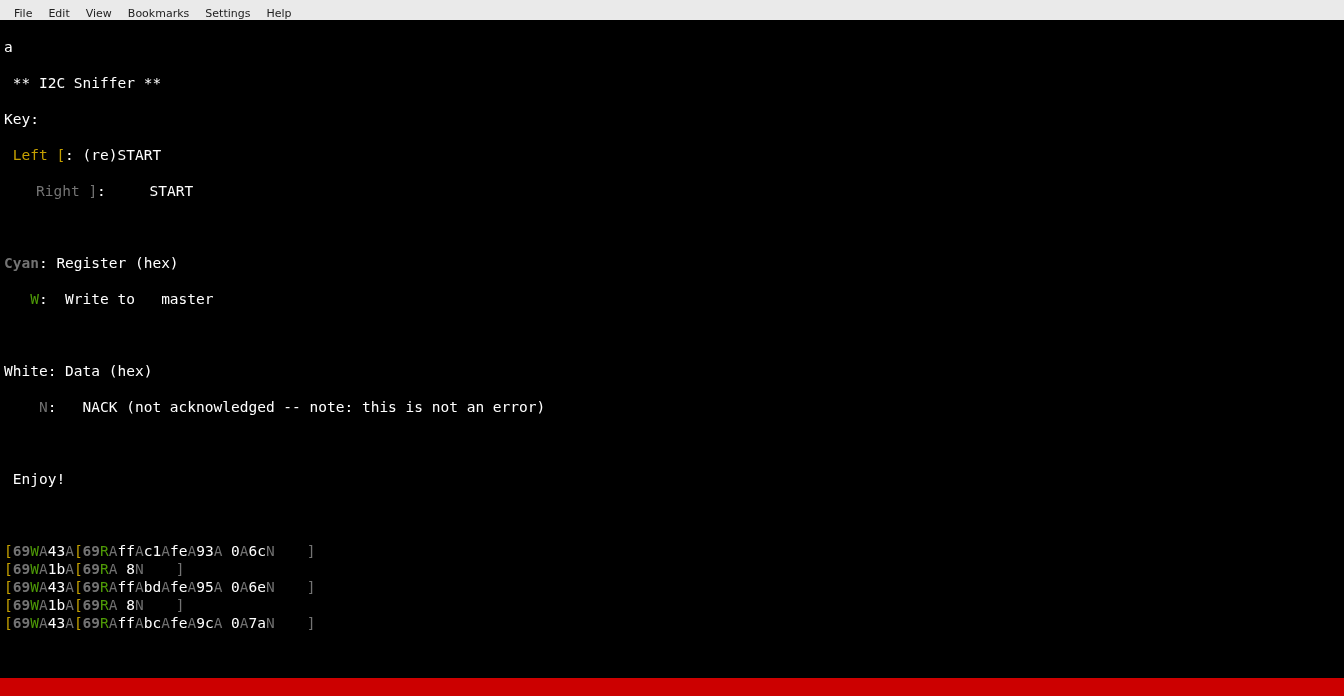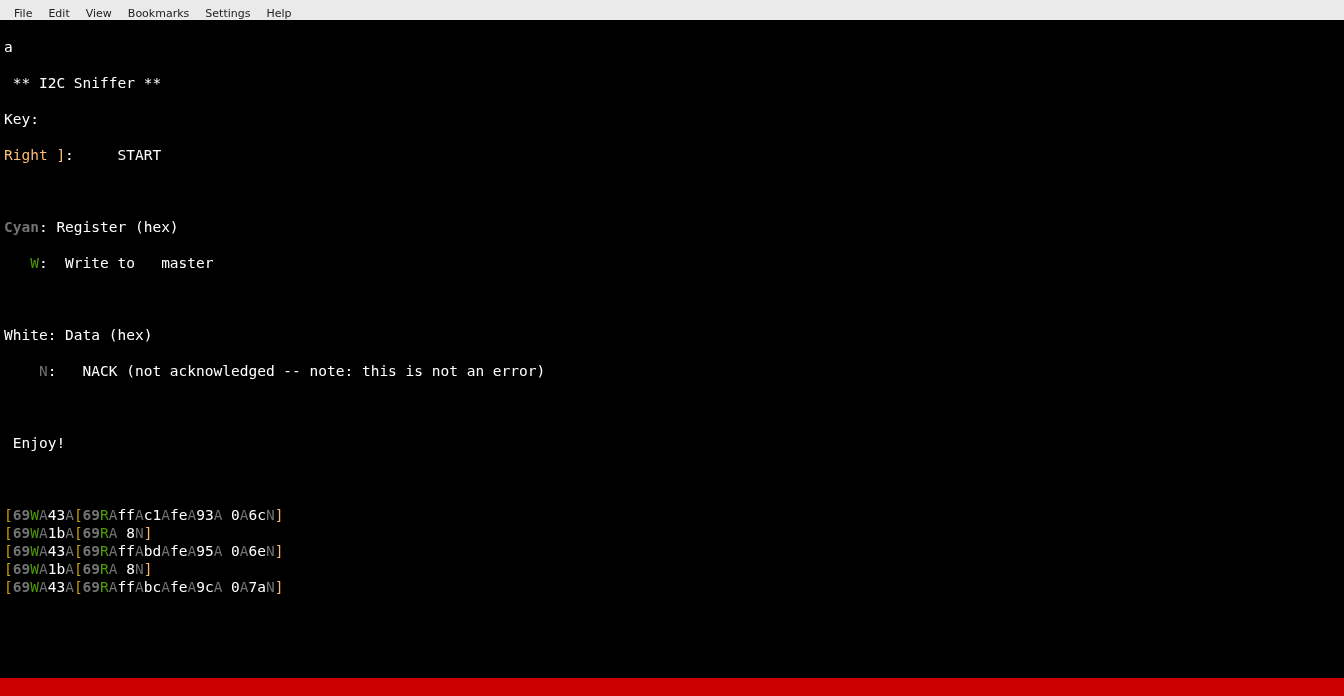--- a/index.html
+++ b/index.html
@@ -34,21 +34,21 @@
     left: 0;
     right: 0;
     bottom: 0;
     background: #000;
     padding: 0 4px;
     white-space: pre;
     color: #fff;
   }
   .c-white  { color: #ffffff; }
   .c-yellow { color: #c5a000; }  
-  .c-red    { color: #fdba74; }
+  .c-red    { color: #737373; margin-left: 32px; }
   .c-cyan   { color: #737373; font-weight: bold; }
   .c-green  { color: #4e9a06; }
   .c-grey   { color: #707070; }
   .statusbar {
     position: absolute;
     bottom: 0;
     left: 0;
     right: 0;
     height: 18px;
     background: #cc0000;
@@ -66,20 +66,21 @@
   <span class="menu-item">View</span>
   <span class="menu-item">Bookmarks</span>
   <span class="menu-item">Settings</span>
   <span class="menu-item">Help</span>
 </div>
 
 <div class="terminal">
 <div><span class="c-white">a</span></div>
 <div><span class="c-white"> ** I2C Sniffer **</span></div>
 <div><span class="c-white">Key:</span></div>
+<div><span class="c-yellow"> Left [</span><span class="c-white">: (re)START</span></div>
 <div><span class="c-red">Right ]</span><span class="c-white">:     START</span></div>
 <div>&nbsp;</div>
 <div><span class="c-cyan">Cyan</span><span class="c-white">: Register (hex)</span></div>
 <div><span class="c-green">   W</span><span class="c-white">:  Write to   master</span></div>
 <div>&nbsp;</div>
 <div><span class="c-white">White</span><span class="c-white">: Data (hex)</span></div>
 <div><span class="c-grey">    N</span><span class="c-white">:   NACK (not acknowledged -- note: this is not an error)</span></div>
 <div>&nbsp;</div>
 <div><span class="c-white"> Enjoy!</span></div>
 <div>&nbsp;</div>

